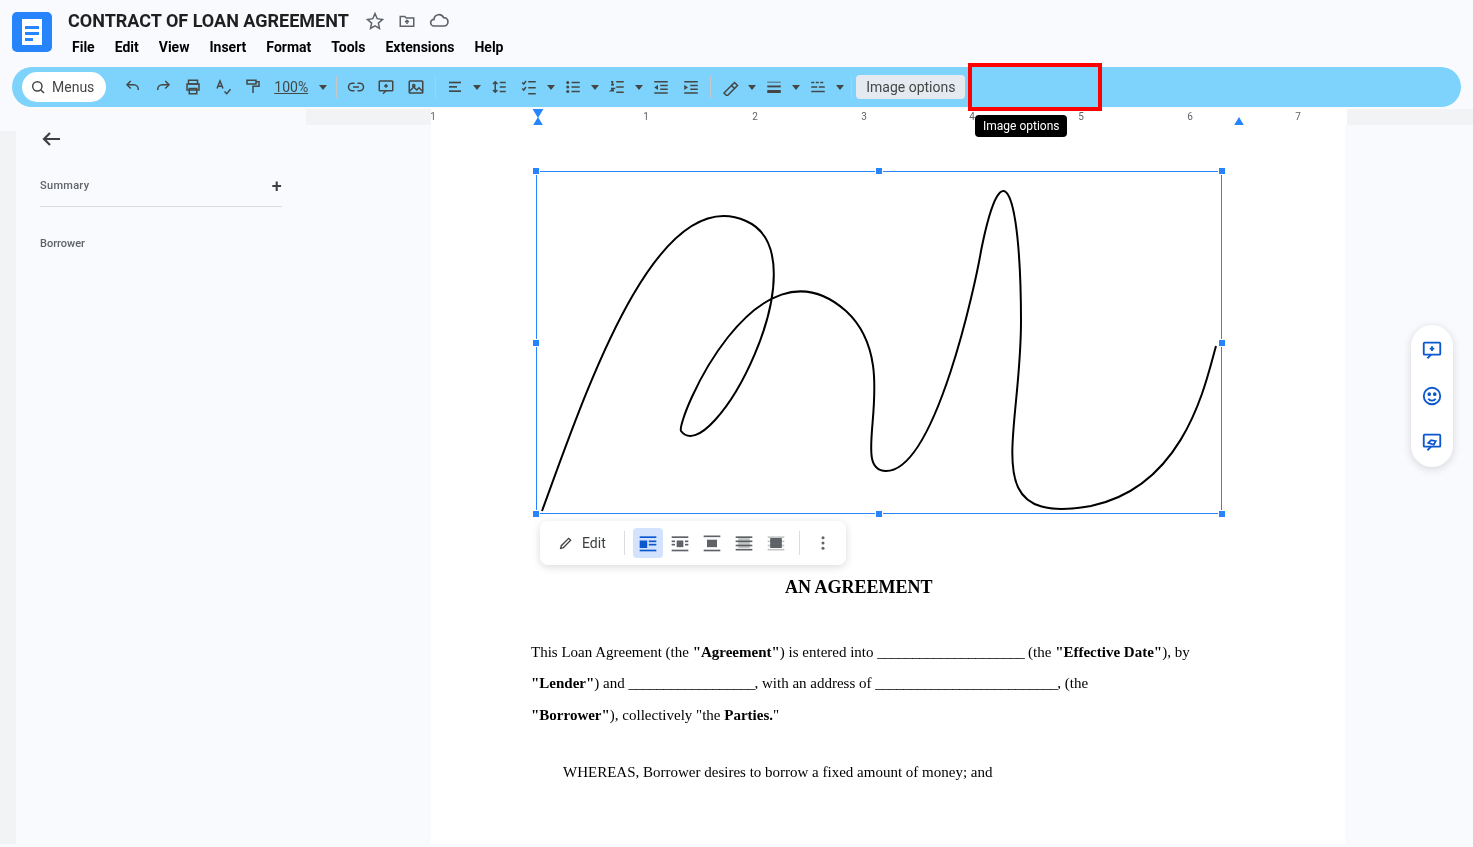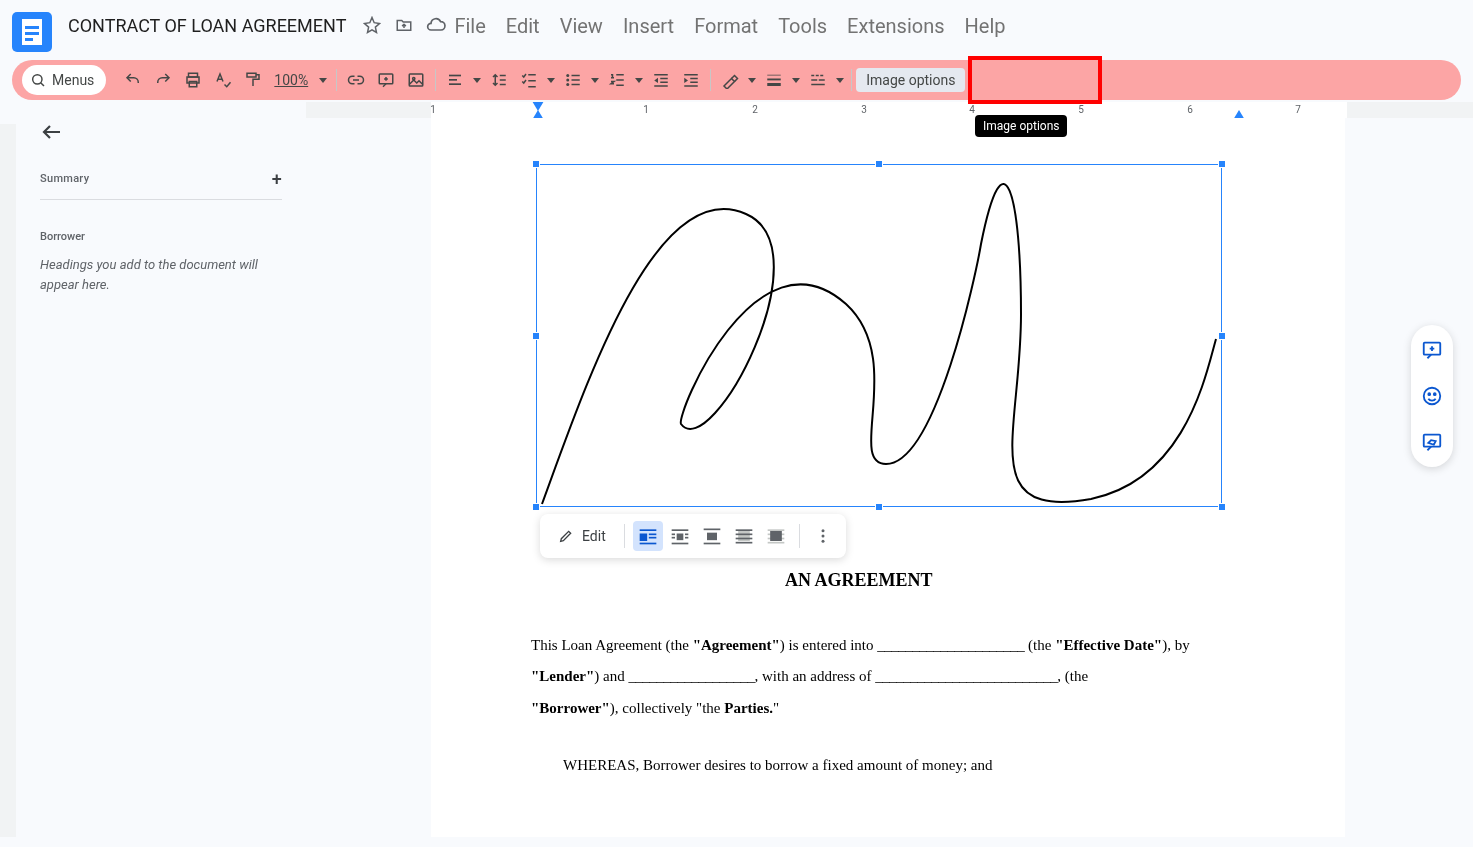--- a/index.html
+++ b/index.html
@@ -37,39 +37,39 @@
     content: "";
     position: absolute;
     background: #2684fc;
     height: 2.5px;
     left: 3px;
     right: 3px;
   }
   .doc-icon-inner::before { top: 7px; }
   .doc-icon-inner::after { top: 13px; }
   .doc-icon-line3 { position: absolute; background:#2684fc; height:2.5px; left:3px; width:8px; top:19px; }
-  .title-area { display: flex; flex-direction: row; }
+  .title-area { display: flex; flex-direction: column; font-weight: bold; }
   .title-row { display: flex; align-items: center; gap: 12px; }
   .doc-title {
     font-size: 18px;
     color: #1f1f1f;
     padding: 2px 4px;
   }
   .title-icon { width: 20px; height: 20px; color: #5f6368; display:flex; align-items:center; justify-content:center;}
   .menubar { display: flex; gap: 4px; margin-top: 2px; }
   .menubar-item {
-    font-size: 20px;
-    color: #737373;
+    font-size: 14px;
+    color: #000000;
     padding: 4px 8px;
     border-radius: 4px;
     cursor: pointer;
   }
   .toolbar {
     margin: 8px 12px 0 12px;
-    background: #fca5a5;
+    background: #7dd3fc;
     border-radius: 24px;
     height: 40px;
     display: flex;
     align-items: center;
     padding: 0 10px;
     gap: 0;
     position: relative;
   }
   .search-pill {
     background: #fff;
@@ -532,21 +532,20 @@
     <div class="sidebar-back">
       <svg width="24" height="24" viewBox="0 0 24 24" fill="none" stroke="#3c4043" stroke-width="2.2">
           <path d="M20 12H4M10 6l-6 6 6 6"></path>
         </svg>
     </div>
     <div class="sidebar-section-header">
       <span>Summary</span>
       <span style="font-size:18px;color:#3c4043;cursor:pointer;">+</span>
     </div>
     <div class="sidebar-outline-title">Borrower</div>
-    <div class="sidebar-outline-text">Headings you add to the document will appear here.</div>
   </div>
 
   <div class="doc-area">
     <div class="ruler-h">
       <div class="ruler-page-area">
         <span class="ruler-num" style="left:2px">1</span>
         <span class="ruler-num" style="left:215px">1</span>
         <span class="ruler-num" style="left:324px">2</span>
         <span class="ruler-num" style="left:433px">3</span>
         <span class="ruler-num" style="left:541px">4</span>

